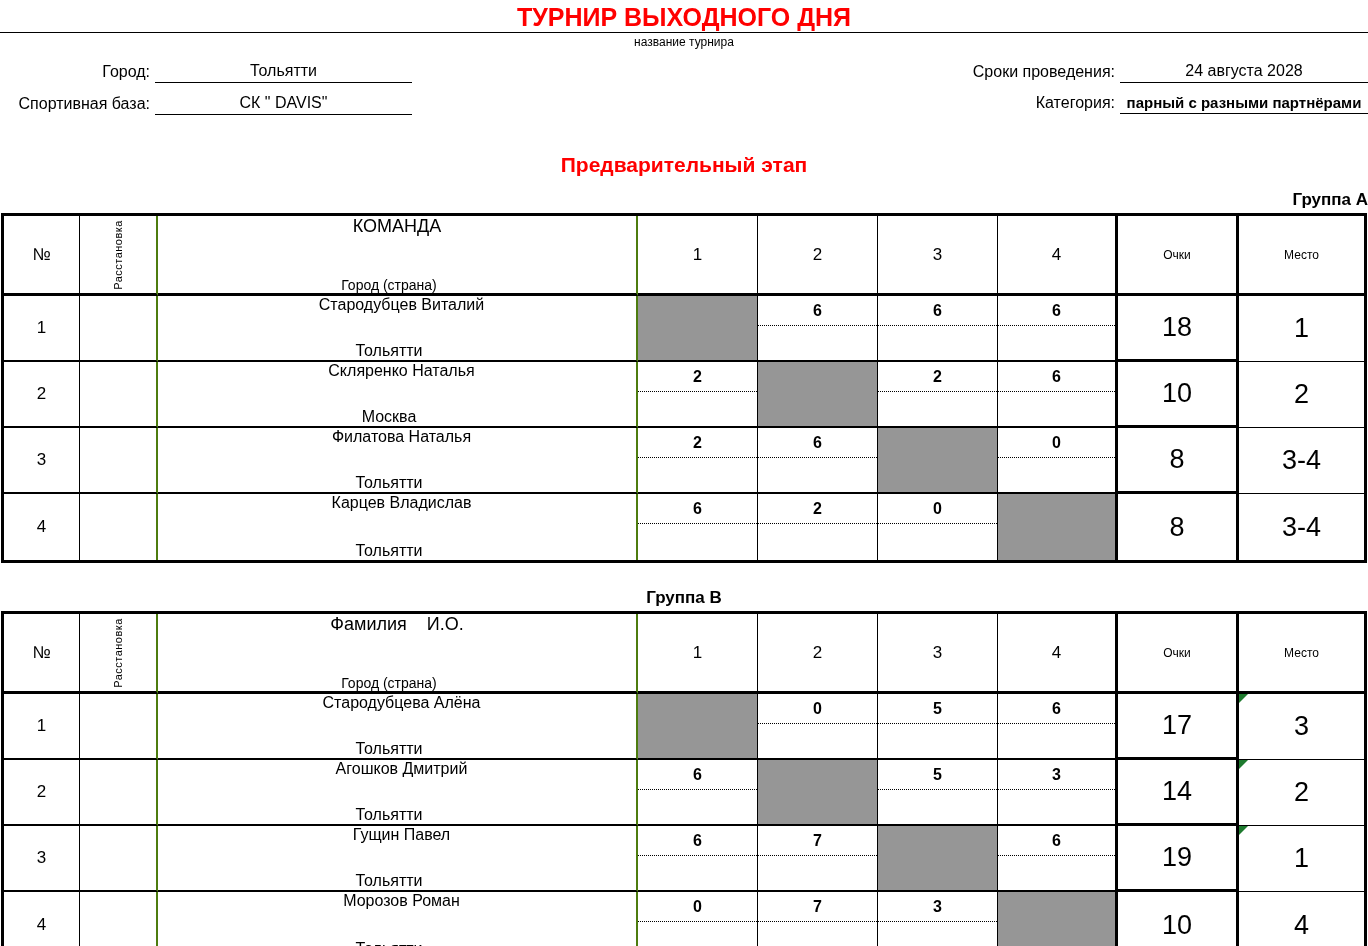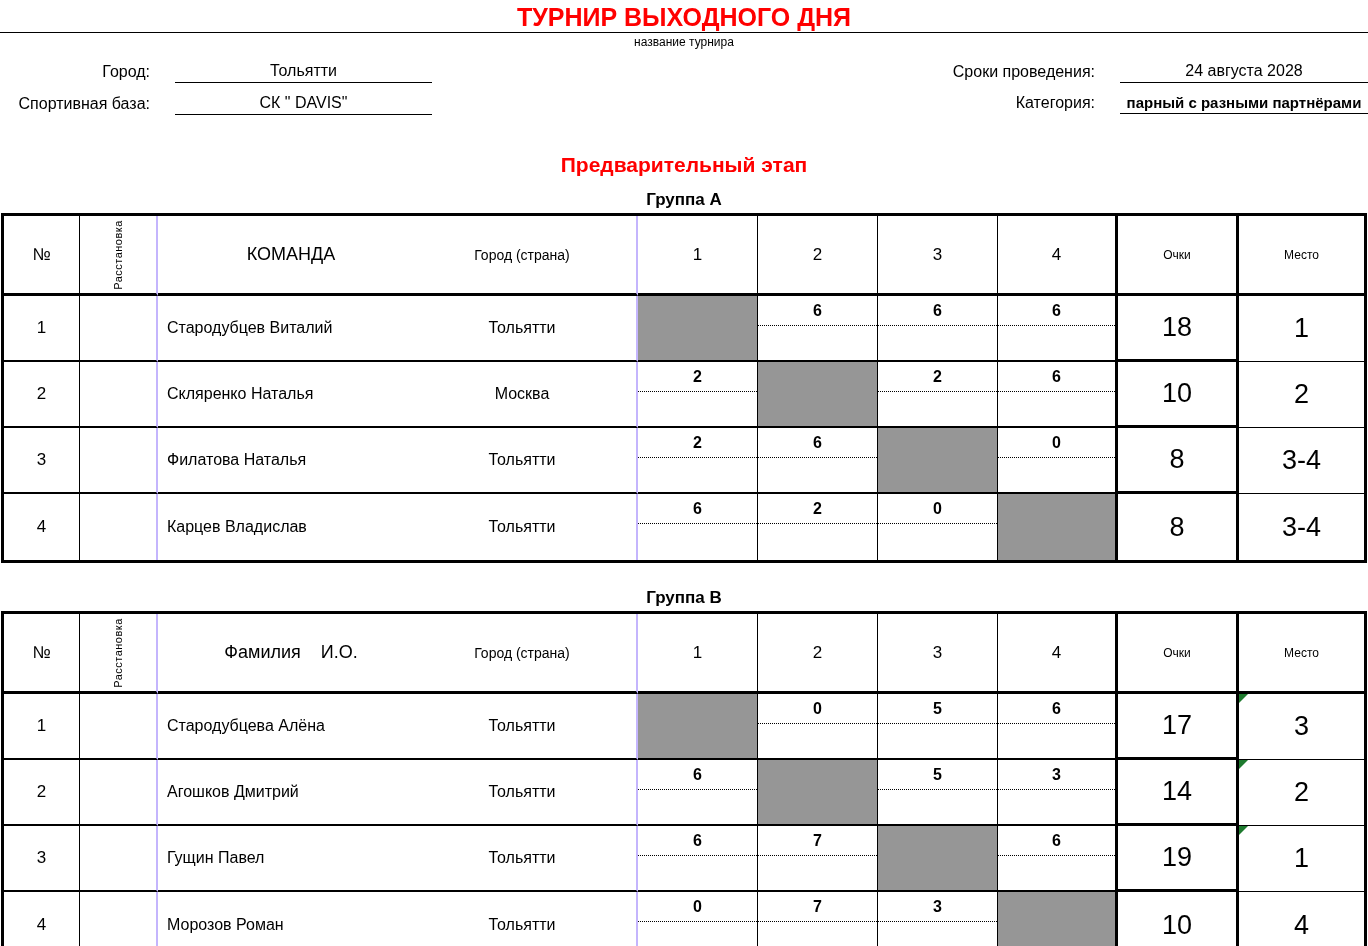--- a/index.html
+++ b/index.html
@@ -13,54 +13,54 @@
 
   
   .t-title {
     text-align: center; font-size: 25px; font-weight: bold;
     color: #f00; line-height: 27px;
   }
   .t-rule { border-bottom: 1px solid #000; width: 100%; margin-top: 1px; }
   .t-sub { text-align: center; font-size: 12px; margin-top: 2px; }
 
   .meta { display: flex; justify-content: space-between; margin-top: 13px; }
-  .field-row { display: flex; align-items: center; margin-bottom: 11px; gap: 20px; }
+  .field-row { display: flex; align-items: center; margin-bottom: 11px; }
   .f-label { font-size: 16px; text-align: right; padding-right: 5px; padding-bottom: 2px; white-space: nowrap; }
   .meta-left .f-label { width: 155px; }
   .meta-right .f-label { width: 247px; }
   .f-value {
     border-bottom: 1px solid #000; text-align: center;
     font-size: 16px; padding-bottom: 2px; white-space: nowrap;
   }
   .meta-left .f-value { width: 257px; }
   .meta-right .f-value { width: 248px; }
   .f-value.cat { font-weight: bold; font-size: 15px; }
 
   .stage {
     text-align: center; color: #f00; font-weight: bold;
     font-size: 21px; margin-top: 27px;
   }
   .group-title { text-align: center; font-weight: bold; font-size: 17px; }
-  .gt-a { margin-top: 13px; }
+  .gt-a { margin-top: 13px; text-align: right; }
   .gt-b { margin-top: 25px; }
 
   
   .gridwrap { border: 3px solid #000; margin: 3px 1px 0 1px; }
   .grid {
     display: grid;
     grid-template-columns: 76px 78px 480px 120px 120px 120px 120px 121px auto;
     grid-template-rows: 80px 66px 66px 66px 66px;
   }
   .c {
     border-right: 1px solid #000; border-bottom: 2px solid #000;
     display: flex; align-items: center; justify-content: center;
     background: #fff; overflow: hidden; position: relative;
   }
   .c.hd { border-bottom: 3px solid #000; }
-  .br2 { border-right: 2px solid #c4b5fd; }
+  .br2 { border-right: 2px solid #4d7c0f; flex-direction: column; }
   .br3 { border-right: 3px solid #000; }
   .brn { border-right: none; }
   .bb3 { border-bottom: 3px solid #000; }
   .bb1 { border-bottom: 1px solid #000; }
   .bbn { border-bottom: none; }
 
   .num { font-size: 17px; }
   .vtext {
     writing-mode: vertical-rl; transform: rotate(180deg);
     font-size: 11px; letter-spacing: 0.5px; white-space: nowrap;

